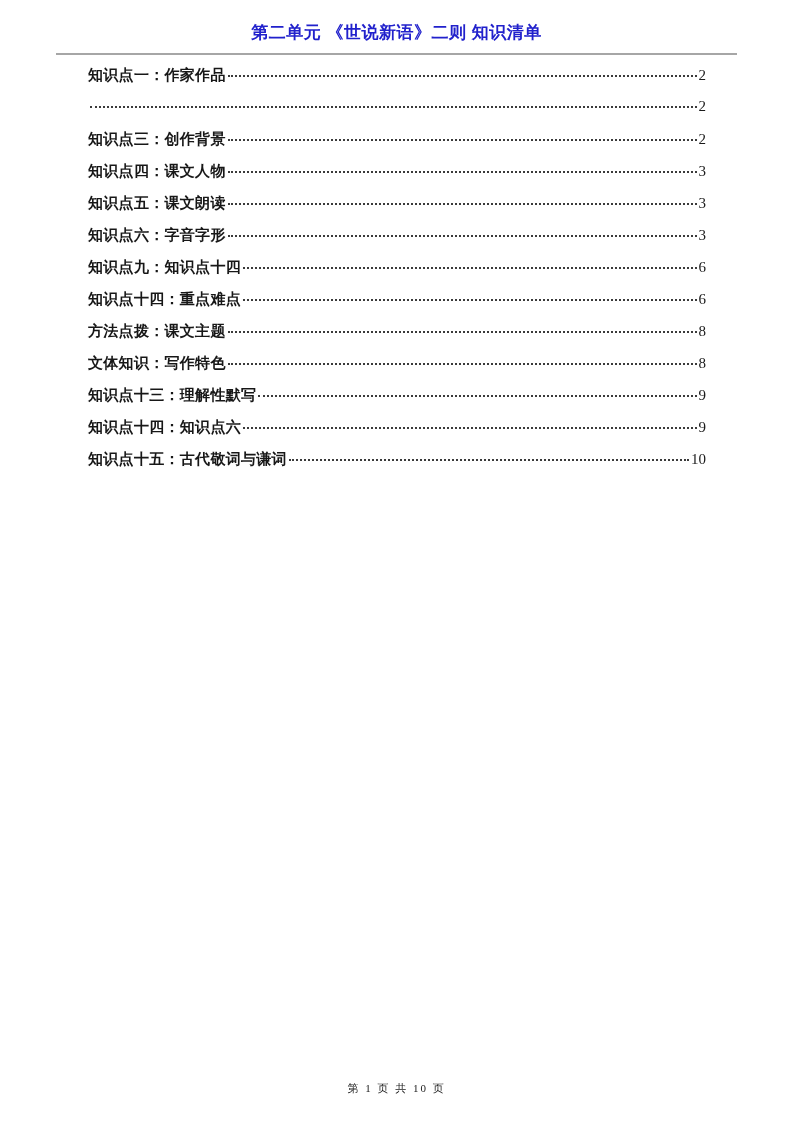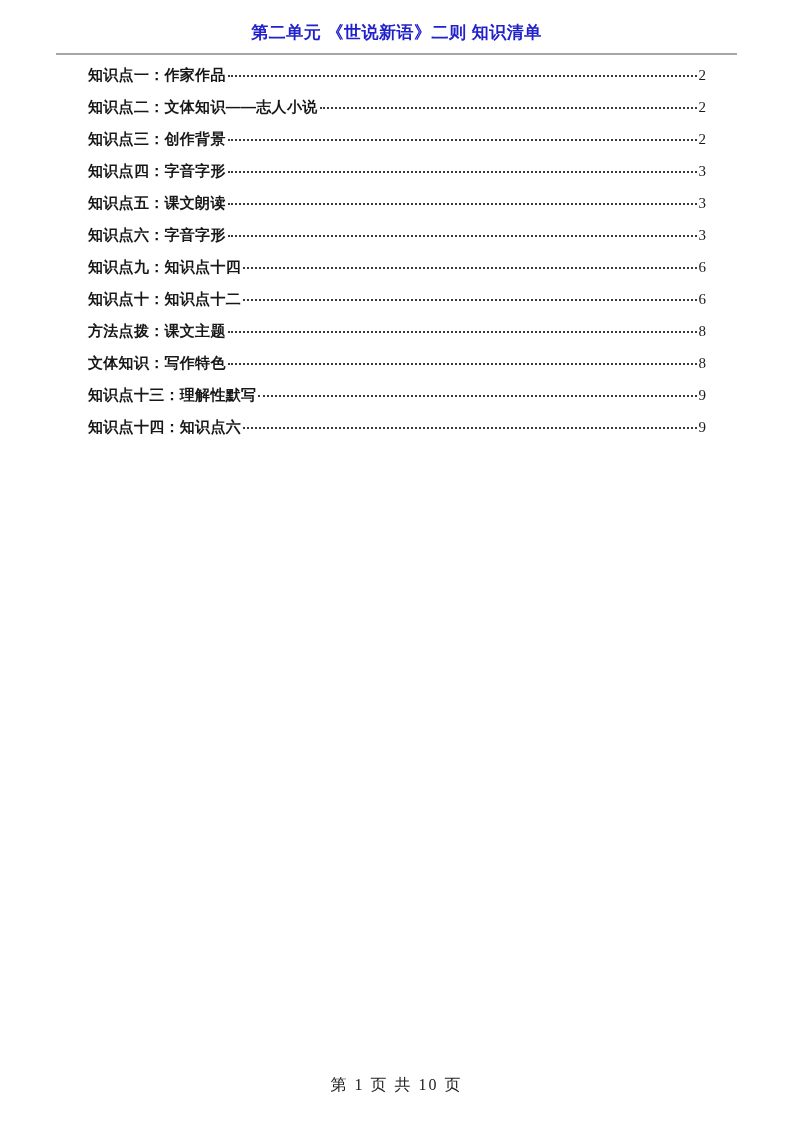--- a/index.html
+++ b/index.html
@@ -57,72 +57,71 @@
     color: #1a1a1a;
     white-space: nowrap;
   }
   .page-footer {
     position: absolute;
     left: 0;
     right: 0;
     bottom: 26px;
     text-align: center;
     font-family: "Liberation Serif", serif;
-    font-size: 16px;
+    font-size: 11px;
     color: #222222;
     letter-spacing: 2px;
   }
 </style>
 </head>
 <body>
 
 <div class="page">
 
   <div class="doc-title" style="color: rgb(33, 33, 204);">第二单元 《世说新语》二则 知识清单</div>
 
   <div class="title-rule"></div>
 
   <div class="toc-list">
       <div class="toc-row">
     <span class="toc-label">知识点一：作家作品</span>
     <span class="toc-leader"></span>
     <span class="toc-page">2</span>
   </div>
       <div class="toc-row">
-    <span class="toc-label">知识点二：文体知识——志人小说</span>
     <span class="toc-leader"></span>
     <span class="toc-page">2</span>
   </div>
       <div class="toc-row">
     <span class="toc-label">知识点三：创作背景</span>
     <span class="toc-leader"></span>
     <span class="toc-page">2</span>
   </div>
       <div class="toc-row">
-    <span class="toc-label">知识点四：字音字形</span>
+    <span class="toc-label">知识点四：课文人物</span>
     <span class="toc-leader"></span>
     <span class="toc-page">3</span>
   </div>
       <div class="toc-row">
     <span class="toc-label">知识点五：课文朗读</span>
     <span class="toc-leader"></span>
     <span class="toc-page">3</span>
   </div>
       <div class="toc-row">
     <span class="toc-label">知识点六：字音字形</span>
     <span class="toc-leader"></span>
     <span class="toc-page">3</span>
   </div>
       <div class="toc-row">
     <span class="toc-label">知识点九：知识点十四</span>
     <span class="toc-leader"></span>
     <span class="toc-page">6</span>
   </div>
       <div class="toc-row">
-    <span class="toc-label">知识点十：知识点十二</span>
+    <span class="toc-label">知识点十四：重点难点</span>
     <span class="toc-leader"></span>
     <span class="toc-page">6</span>
   </div>
       <div class="toc-row">
     <span class="toc-label">方法点拨：课文主题</span>
     <span class="toc-leader"></span>
     <span class="toc-page">8</span>
   </div>
       <div class="toc-row">
     <span class="toc-label">文体知识：写作特色</span>
@@ -132,16 +131,21 @@
       <div class="toc-row">
     <span class="toc-label">知识点十三：理解性默写</span>
     <span class="toc-leader"></span>
     <span class="toc-page">9</span>
   </div>
       <div class="toc-row">
     <span class="toc-label">知识点十四：知识点六</span>
     <span class="toc-leader"></span>
     <span class="toc-page">9</span>
   </div>
+      <div class="toc-row">
+    <span class="toc-label">知识点十五：古代敬词与谦词</span>
+    <span class="toc-leader"></span>
+    <span class="toc-page">10</span>
+  </div>
     </div>
 
   <div class="page-footer">第 1 页 共 10 页</div>
 </div>
 
 </body></html>

